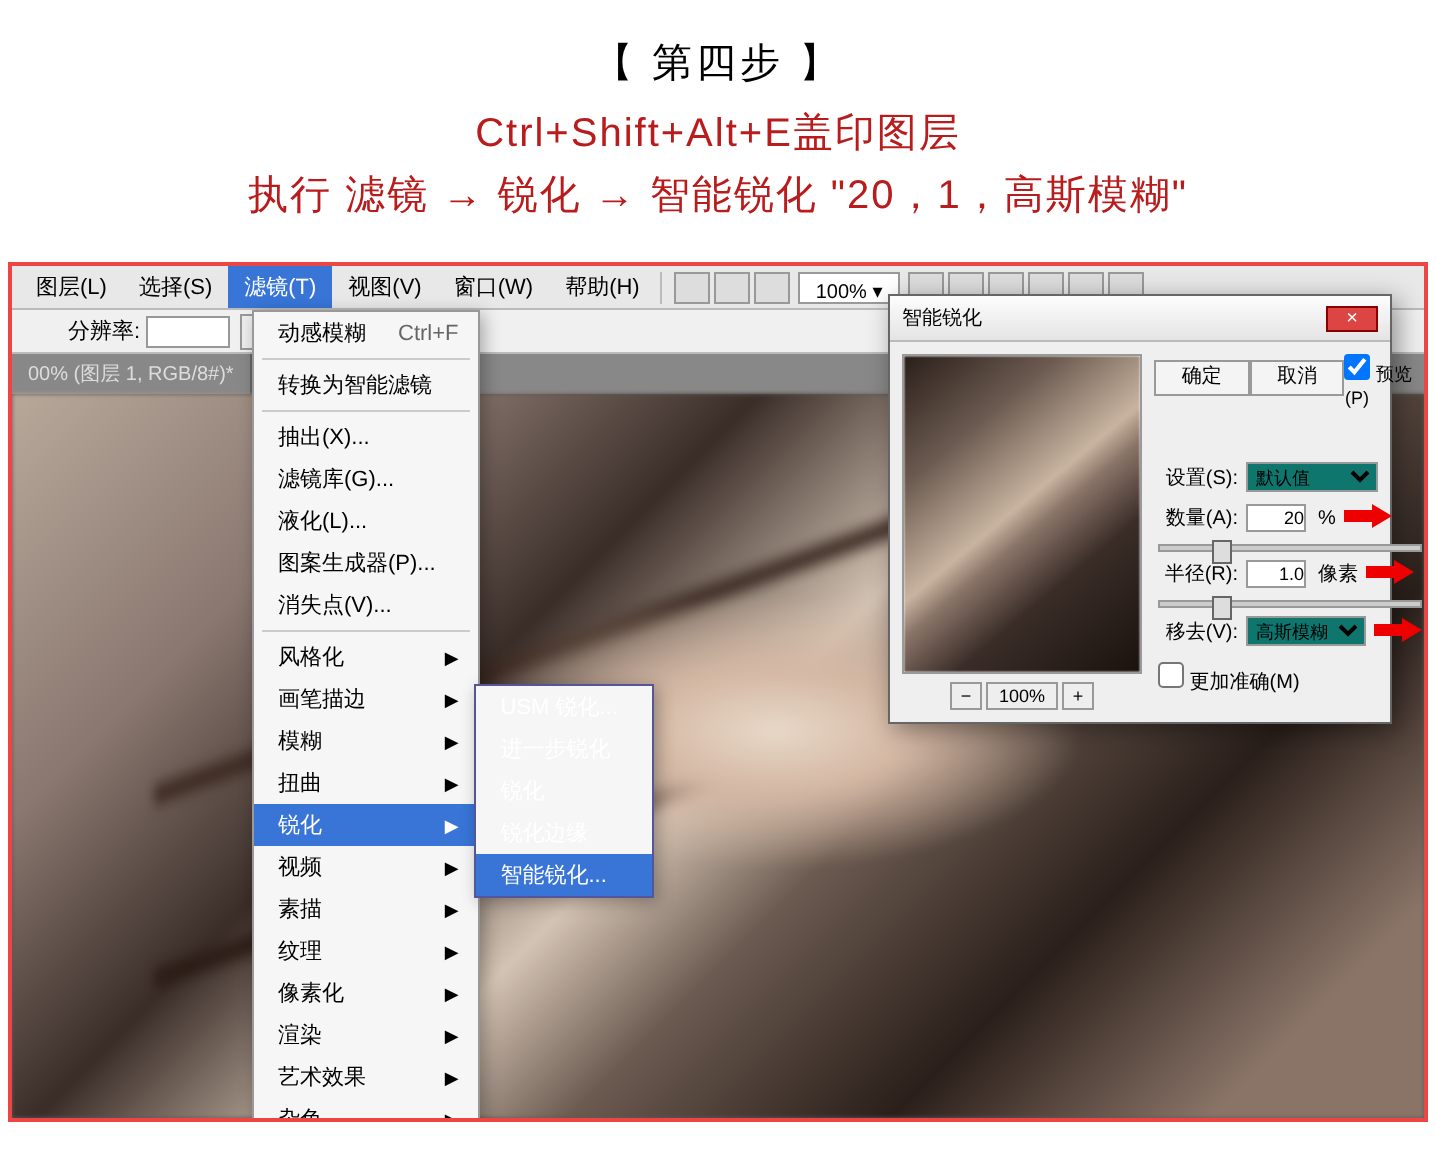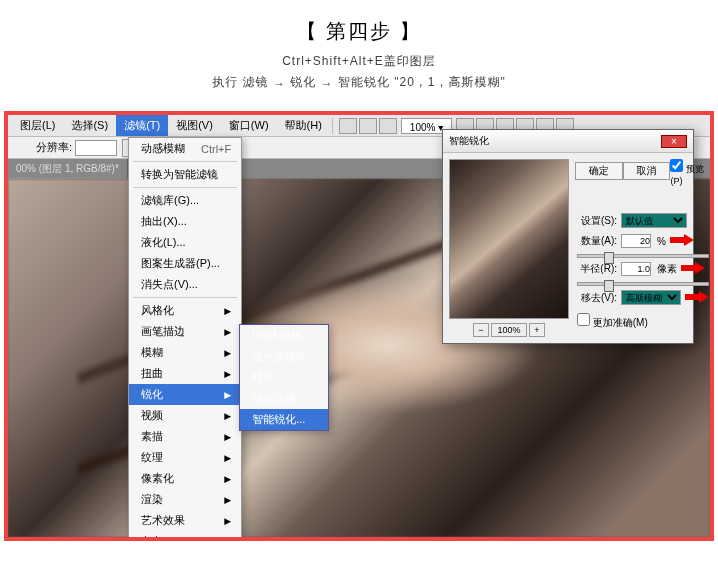--- a/index.html
+++ b/index.html
@@ -1,20 +1,20 @@
 <!DOCTYPE html>
 <html><head>
 <meta charset="utf-8">
 <style>
 *{margin:0;padding:0;box-sizing:border-box;font-family:"Microsoft YaHei",SimSun,Arial,sans-serif}
 body{width:718px;height:582px;background:#fff;overflow:hidden}
 .tutorial-header{text-align:center;padding:18px 0 8px}
 .tutorial-header h2{font-size:20px;font-weight:normal;letter-spacing:2px;margin-bottom:8px}
-.tutorial-header p{font-size:12px;letter-spacing:1px;margin-bottom:4px;color:#404040}
-.ps-window{position:relative;margin:8px 4px 0;border:4px solid #ef4444;background:#e8e8e8;height:430px;overflow:hidden}
+.tutorial-header p{font-size:20px;letter-spacing:1px;margin-bottom:4px;color:#b91c1c}
+.ps-window{position:relative;margin:8px 4px 0;border:2px solid #ef4444;background:#e8e8e8;height:430px;overflow:hidden}
 .menubar{display:flex;align-items:center;background:#e8e8e8;border-bottom:1px solid #bbb;height:22px;font-size:11px;padding-left:4px}
 .menubar span{padding:3px 8px;cursor:default}
 .menubar span.open{background:#3875d7;color:#fff}
 .menubar .sep{width:1px;height:16px;background:#bbb;margin:0 2px}
 .toolbar-icons{display:inline-flex;gap:2px;margin-left:4px}
 .toolbar-icons div{width:18px;height:16px;background:#ddd;border:1px solid #999}
 .zoom-select{font-size:10px;border:1px solid #999;background:#fff;padding:0 2px;height:16px;margin-left:4px}
 .sub-toolbar{display:flex;align-items:center;background:#f0f0f0;border-bottom:1px solid #bbb;height:22px;font-size:11px;padding-left:28px}
 .sub-toolbar .field{background:#fff;border:1px solid #999;padding:0 4px;height:16px;min-width:42px;margin:0 3px}
 .sub-toolbar .btn{background:#eee;border:1px solid #999;padding:1px 8px;font-size:10px;margin:0 2px}
@@ -107,24 +107,24 @@
     <div class="item">
       <span>动感模糊</span>
       <span class="shortcut">Ctrl+F</span>
     </div>
     <hr>
     <div class="item">
         <span>转换为智能滤镜</span>
       </div>
     <hr>
     <div class="item">
+        <span>抽出(X)...</span>
+      </div>
+    <div class="item">
         <span>滤镜库(G)...</span>
-      </div>
-    <div class="item">
-        <span>抽出(X)...</span>
       </div>
     <div class="item">
         <span>液化(L)...</span>
       </div>
     <div class="item">
         <span>图案生成器(P)...</span>
       </div>
     <div class="item">
         <span>消失点(V)...</span>
       </div>

